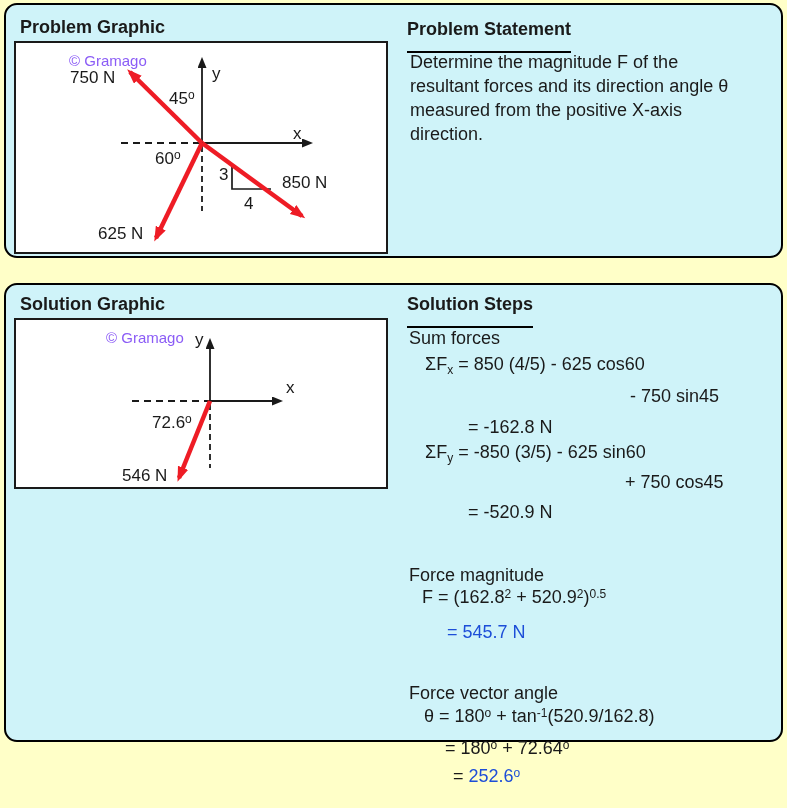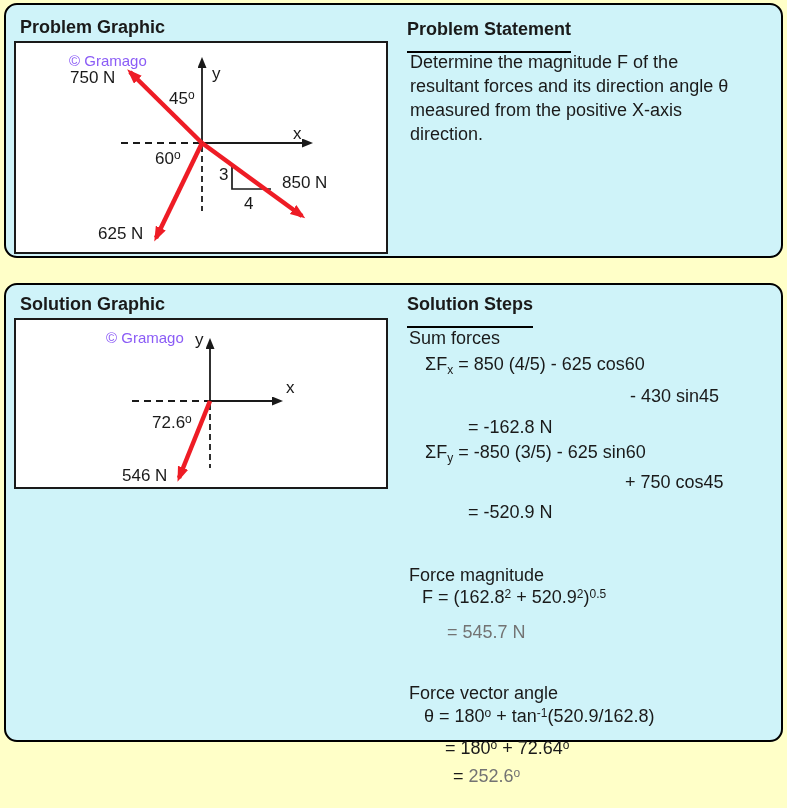--- a/index.html
+++ b/index.html
@@ -28,21 +28,21 @@
     white-space:nowrap;
   }
   .wm { position:absolute; font-size:15px; color:#8b5cf6; white-space:nowrap; }
   .stmt { position:absolute; }
   .stmt-line { font-size:18px; line-height:24px; white-space:nowrap; }
   .step {
     position:absolute; font-size:18px; line-height:22px; white-space:nowrap;
   }
   sup { font-size:12px; line-height:0; vertical-align:5px; }
   sub { font-size:12px; line-height:0; vertical-align:-4px; }
-  .red { color:#737373; }
+  .red { color:#1d4ed8; }
 </style>
 </head>
 <body>
 
 <div class="panel" id="panel1">
   <div class="ptitle" style="left:14px; top:12px;">Problem Graphic</div>
 
   <div class="gbox" style="left:8px; top:36px; width:374px; height:213px;">
     <svg width="374" height="213" viewBox="0 0 374 213">
       <defs>
@@ -114,21 +114,21 @@
     <div class="lbl" style="left:136px; top:93px;">72.6<sup>o</sup></div>
     <div class="lbl" style="left:106px; top:146px;">546 N</div>
   </div>
 
   <div class="ptitle" style="left:401px; top:9px;">
     <span class="underlined">Solution Steps</span>
   </div>
 
   <div class="step" style="left:403px; top:42px;">Sum forces</div>
   <div class="step" style="left:419px; top:68px;">ΣF<sub>x</sub> = 850 (4/5) - 625 cos60</div>
-  <div class="step" style="left:624px; top:100px;">- 430 sin45</div>
+  <div class="step" style="left:624px; top:100px;">- 750 sin45</div>
   <div class="step" style="left:462px; top:131px;">= -162.8 N</div>
   <div class="step" style="left:419px; top:156px;">ΣF<sub>y</sub> = -850 (3/5) - 625 sin60</div>
   <div class="step" style="left:619px; top:186px;">+ 750 cos45</div>
   <div class="step" style="left:462px; top:216px;">= -520.9 N</div>
   <div class="step" style="left:403px; top:279px;">Force magnitude</div>
   <div class="step" style="left:416px; top:301px;">F = (162.8<sup>2</sup> + 520.9<sup>2</sup>)<sup>0.5</sup></div>
   <div class="step red" style="left:441px; top:336px;">= 545.7 N</div>
   <div class="step" style="left:403px; top:397px;">Force vector angle</div>
   <div class="step" style="left:418px; top:420px;">θ = 180<sup>o</sup> + tan<sup>-1</sup>(520.9/162.8)</div>
   <div class="step" style="left:439px; top:452px;">= 180<sup>o</sup> + 72.64<sup>o</sup></div>

